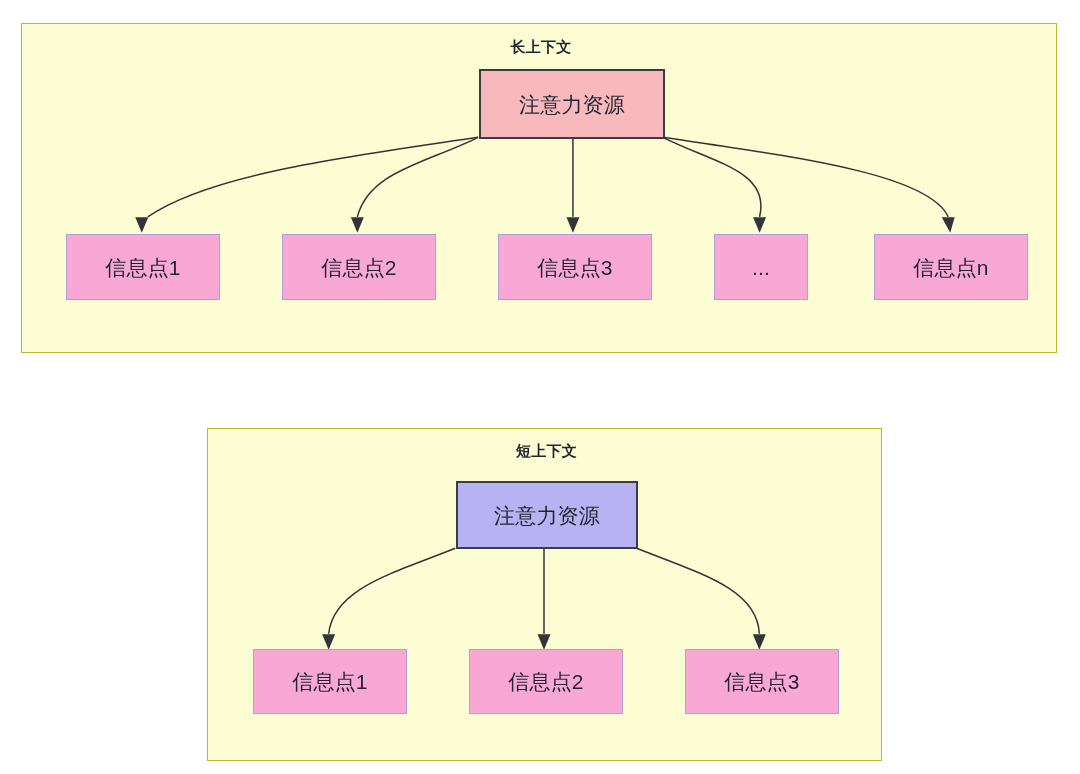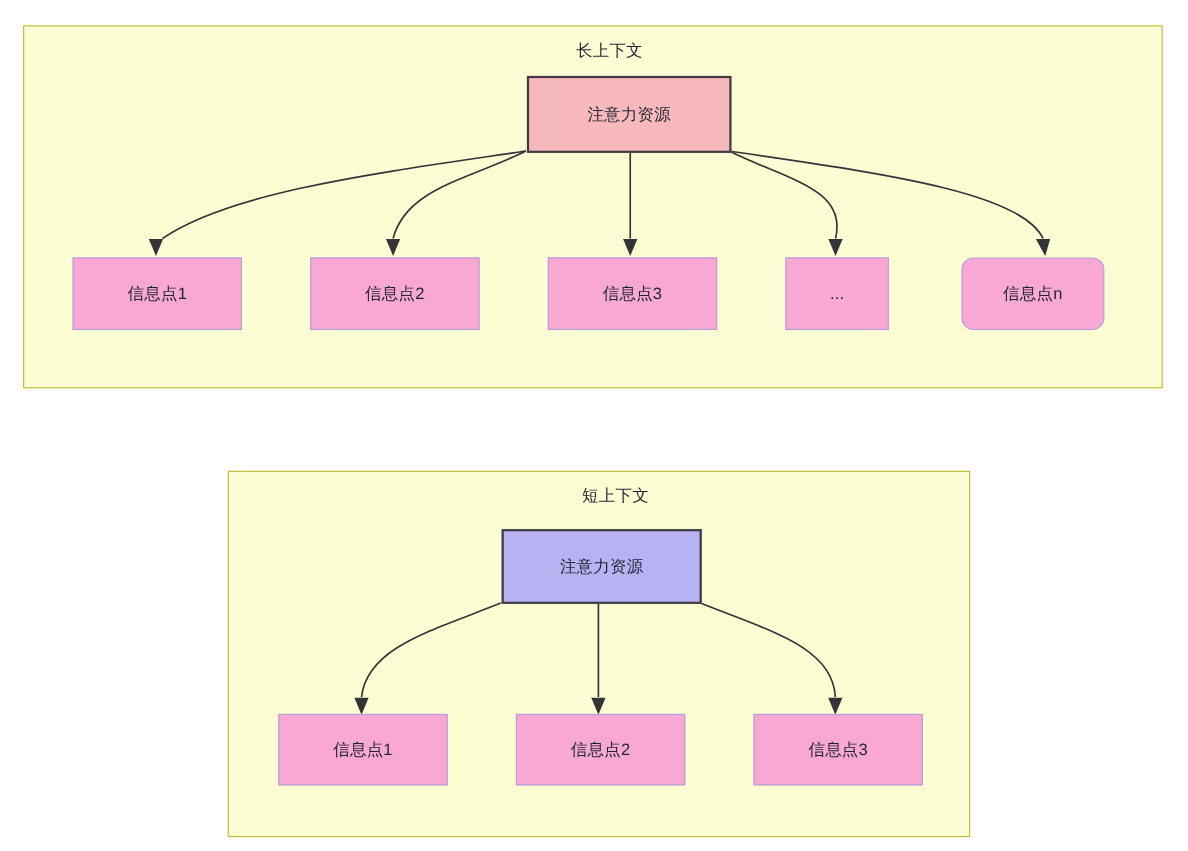--- a/index.html
+++ b/index.html
@@ -34,38 +34,39 @@
   }
   #panel-short {
     left: 207px;
     top: 428px;
     width: 675px;
     height: 333px;
     padding-left: 16px;
   }
   .panel-title {
     position: absolute;
-    left: 15px;
+    left: 2px;
     width: 100%;
     text-align: center;
     font-size: 15px;
     color: #1f2430;
     line-height: 1;
     letter-spacing: 0.2px;
+    font-weight: bold;
   }
   #panel-long .panel-title { top: 15px; }
   #panel-short .panel-title { top: 14px; }
 
   .node {
     position: absolute;
     box-sizing: border-box;
     display: flex;
     align-items: center;
     justify-content: center;
-    font-size: 15px;
+    font-size: 21px;
     color: #1f2430;
     line-height: 1;
     letter-spacing: 0.2px;
   }
   .node-attention-red {
     background: #f8b9bd;
     border: 2.2px solid #3c3c42;
   }
   .node-attention-purple {
     background: #b7b2f2;
@@ -142,21 +143,21 @@
     </div>
 
     <div class="node node-info" style="left:476px; top:210px; width:154px; height:66px;">
       <span>信息点3</span>
     </div>
 
     <div class="node node-info" style="left:692px; top:210px; width:94px; height:66px;">
       <span>...</span>
     </div>
 
-    <div class="node node-info" style="left:852px; top:210px; width:130px; height:66px;border-radius:11px;">
+    <div class="node node-info" style="left:852px; top:210px; width:154px; height:66px;">
       <span>信息点n</span>
     </div>
   </div>
 
   <div class="panel" id="panel-short">
     <div class="panel-title">短上下文</div>
 
     <svg class="edges" viewBox="0 0 675 333" preserveAspectRatio="none">
 
       <g>

